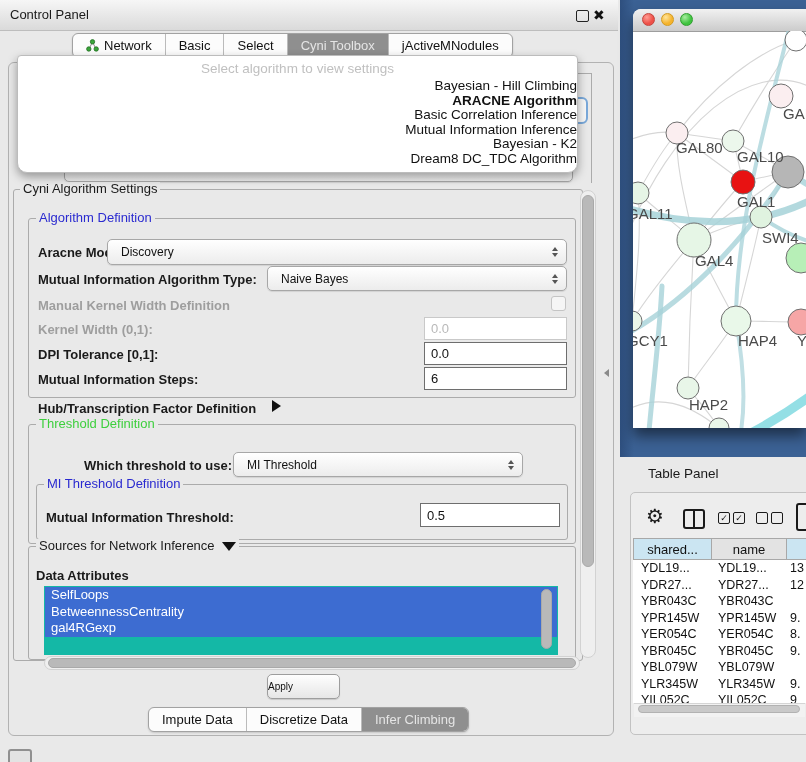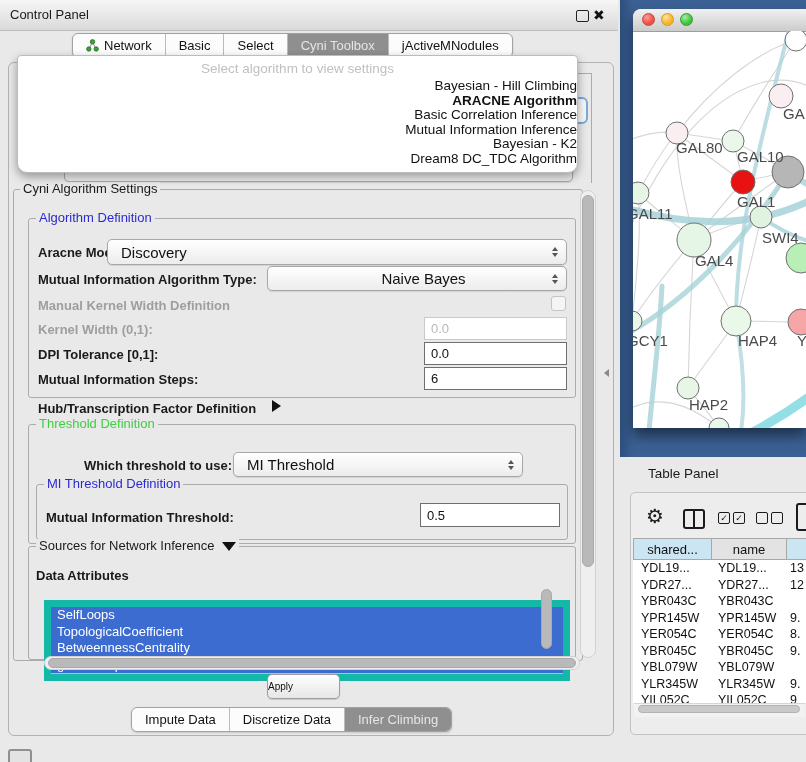--- a/index.html
+++ b/index.html
@@ -24,34 +24,34 @@
 
   
   .group{border:1px solid #ababab;border-radius:3px;}
   .group-title{background:#e9e9e9;padding:0 3px;font-size:13px;line-height:14px;color:#1a1a1a;white-space:nowrap;}
   .t-blue{color:#2a2ad0;}
   .t-green{color:#3ecf3e;}
 
   .lbl{font-size:13px;font-weight:bold;color:#1a1a1a;white-space:nowrap;}
   .lbl.disabled{color:#9e9e9e;}
 
-  .combo{border:1px solid #a7a7a7;border-radius:5px;background:linear-gradient(#ffffff,#ececec);font-size:15px;color:#111;display:flex;align-items:center;padding-left:13px;box-shadow:0 1px 1px rgba(0,0,0,.10);}
+  .combo{border:1px solid #a7a7a7;border-radius:5px;background:linear-gradient(#ffffff,#ececec);font-size:12px;color:#111;display:flex;align-items:center;padding-left:13px;box-shadow:0 1px 1px rgba(0,0,0,.10);}
   .arrows{position:absolute;right:8px;top:50%;transform:translateY(-50%);display:flex;flex-direction:column;gap:2px;}
   .arr-up{width:0;height:0;border-left:3.5px solid transparent;border-right:3.5px solid transparent;border-bottom:4.5px solid #555;}
   .arr-dn{width:0;height:0;border-left:3.5px solid transparent;border-right:3.5px solid transparent;border-top:4.5px solid #555;}
 
   .field{background:#fff;border:1.5px solid #6e6e6e;font-size:13px;color:#111;display:flex;align-items:center;justify-content:flex-start;padding:0 6px;}
   .field.disabled{border-color:#c9c9c9;color:#b9b9b9;}
 
   .checkbox{width:13px;height:13px;border:1.5px solid #c4c4c4;border-radius:3px;background:#f5f5f5;}
 
   .tri-right{width:0;height:0;border-top:6px solid transparent;border-bottom:6px solid transparent;border-left:9px solid #111;}
   .tri-down{display:inline-block;width:0;height:0;border-left:7px solid transparent;border-right:7px solid transparent;border-top:9px solid #111;margin-left:7px;vertical-align:-1px;}
 
-  .attr-list{left:44px;top:600px;width:512px;height:67px;border:7px solid #14b8a6;background:#7dd3fc;overflow:hidden;}
+  .attr-list{left:44px;top:586px;width:512px;height:67px;border:1px solid #14b8a6;background:#14b8a6;overflow:hidden;}
   .attr-item{height:16.5px;line-height:16.5px;background:#3d6cd1;color:#fff;font-size:13px;padding-left:6px;}
 
   .vthumb{border-radius:6px;background:#b9b9b9;border:1px solid #a9a9a9;}
   .track{background:#efefef;border:1px solid #d2d2d2;border-radius:8px;}
 
   .apply-btn{left:267px;top:674px;width:71px;height:23px;border:1px solid #9d9d9d;border-radius:5px;background:linear-gradient(#fefefe,#e6e6e6);font-size:10px;color:#111;display:flex;align-items:center;justify-content:flex-start;box-shadow:0 1px 1px rgba(0,0,0,.15);}
 
   
   .popup{left:17px;top:55px;width:559px;height:116px;background:#fff;border:1px solid #bcbcbc;border-radius:4px 4px 10px 10px;box-shadow:0 4px 10px rgba(0,0,0,.35);z-index:50;}
   .popup-placeholder{margin-top:5px;height:18px;text-align:center;font-size:13.5px;color:#c0c0c0;}
@@ -160,21 +160,21 @@
   <div class="abs lbl" style="left:38px;top:245px;">Aracne Mode:</div>
   <div class="abs combo" style="left:107px;top:239px;width:460px;height:26px;box-sizing:border-box;">
     <span>Discovery</span>
     <span class="arrows">
         <span class="arr-up"></span>
         <span class="arr-dn"></span>
       </span>
   </div>
 
   <div class="abs lbl" style="left:38px;top:272px;">Mutual Information Algorithm Type:</div>
-  <div class="abs combo" style="left:267px;top:266px;width:300px;height:25px;box-sizing:border-box;justify-content:center;">
+  <div class="abs combo" style="left:267px;top:266px;width:300px;height:25px;box-sizing:border-box;">
     <span>Naive Bayes</span>
     <span class="arrows">
         <span class="arr-up"></span>
         <span class="arr-dn"></span>
       </span>
   </div>
 
   <div class="abs lbl disabled" style="left:38px;top:298px;">Manual Kernel Width Definition</div>
   <div class="abs checkbox" style="left:551px;top:296px;"></div>
 
@@ -215,36 +215,35 @@
   <div class="abs field" style="left:420px;top:503px;width:140px;height:24px;box-sizing:border-box;">
     <span>0.5</span>
   </div>
 
   <div class="abs group" style="left:28px;top:546px;width:546px;height:112px;"></div>
   <div class="abs group-title" style="left:36px;top:539px;"><span>Sources for Network Inference</span><span class="tri-down"></span></div>
   <div class="abs lbl" style="left:36px;top:568px;">Data Attributes</div>
 
   <div class="abs attr-list">
     <div class="attr-item">SelfLoops</div>
-    <div class="attr-item">TopologicalCoefficient</div>
     <div class="attr-item">BetweennessCentrality</div>
     <div class="attr-item">gal4RGexp</div>
   </div>
   <div class="abs vthumb" style="left:541px;top:589px;width:11px;height:60px;box-sizing:border-box;"></div>
 
   <div class="abs track" style="left:580px;top:190px;width:16px;height:468px;box-sizing:border-box;"></div>
   <div class="abs vthumb" style="left:582px;top:195px;width:12px;height:372px;box-sizing:border-box;"></div>
   <div class="abs track" style="left:44px;top:656px;width:536px;height:14px;box-sizing:border-box;"></div>
   <div class="abs vthumb" style="left:48px;top:658px;width:528px;height:10px;box-sizing:border-box;"></div>
 
   <div class="abs apply-btn">
       <span>Apply</span>
     </div>
 
-  <div class="abs seg-group" style="left:131px;top:707px;">
+  <div class="abs seg-group" style="left:148px;top:707px;">
     <div class="seg">
         <span>Impute Data</span>
       </div>
     <div class="seg">
         <span>Discretize Data</span>
       </div>
     <div class="seg selected">
         <span>Infer Climbing</span>
       </div>
   </div>

